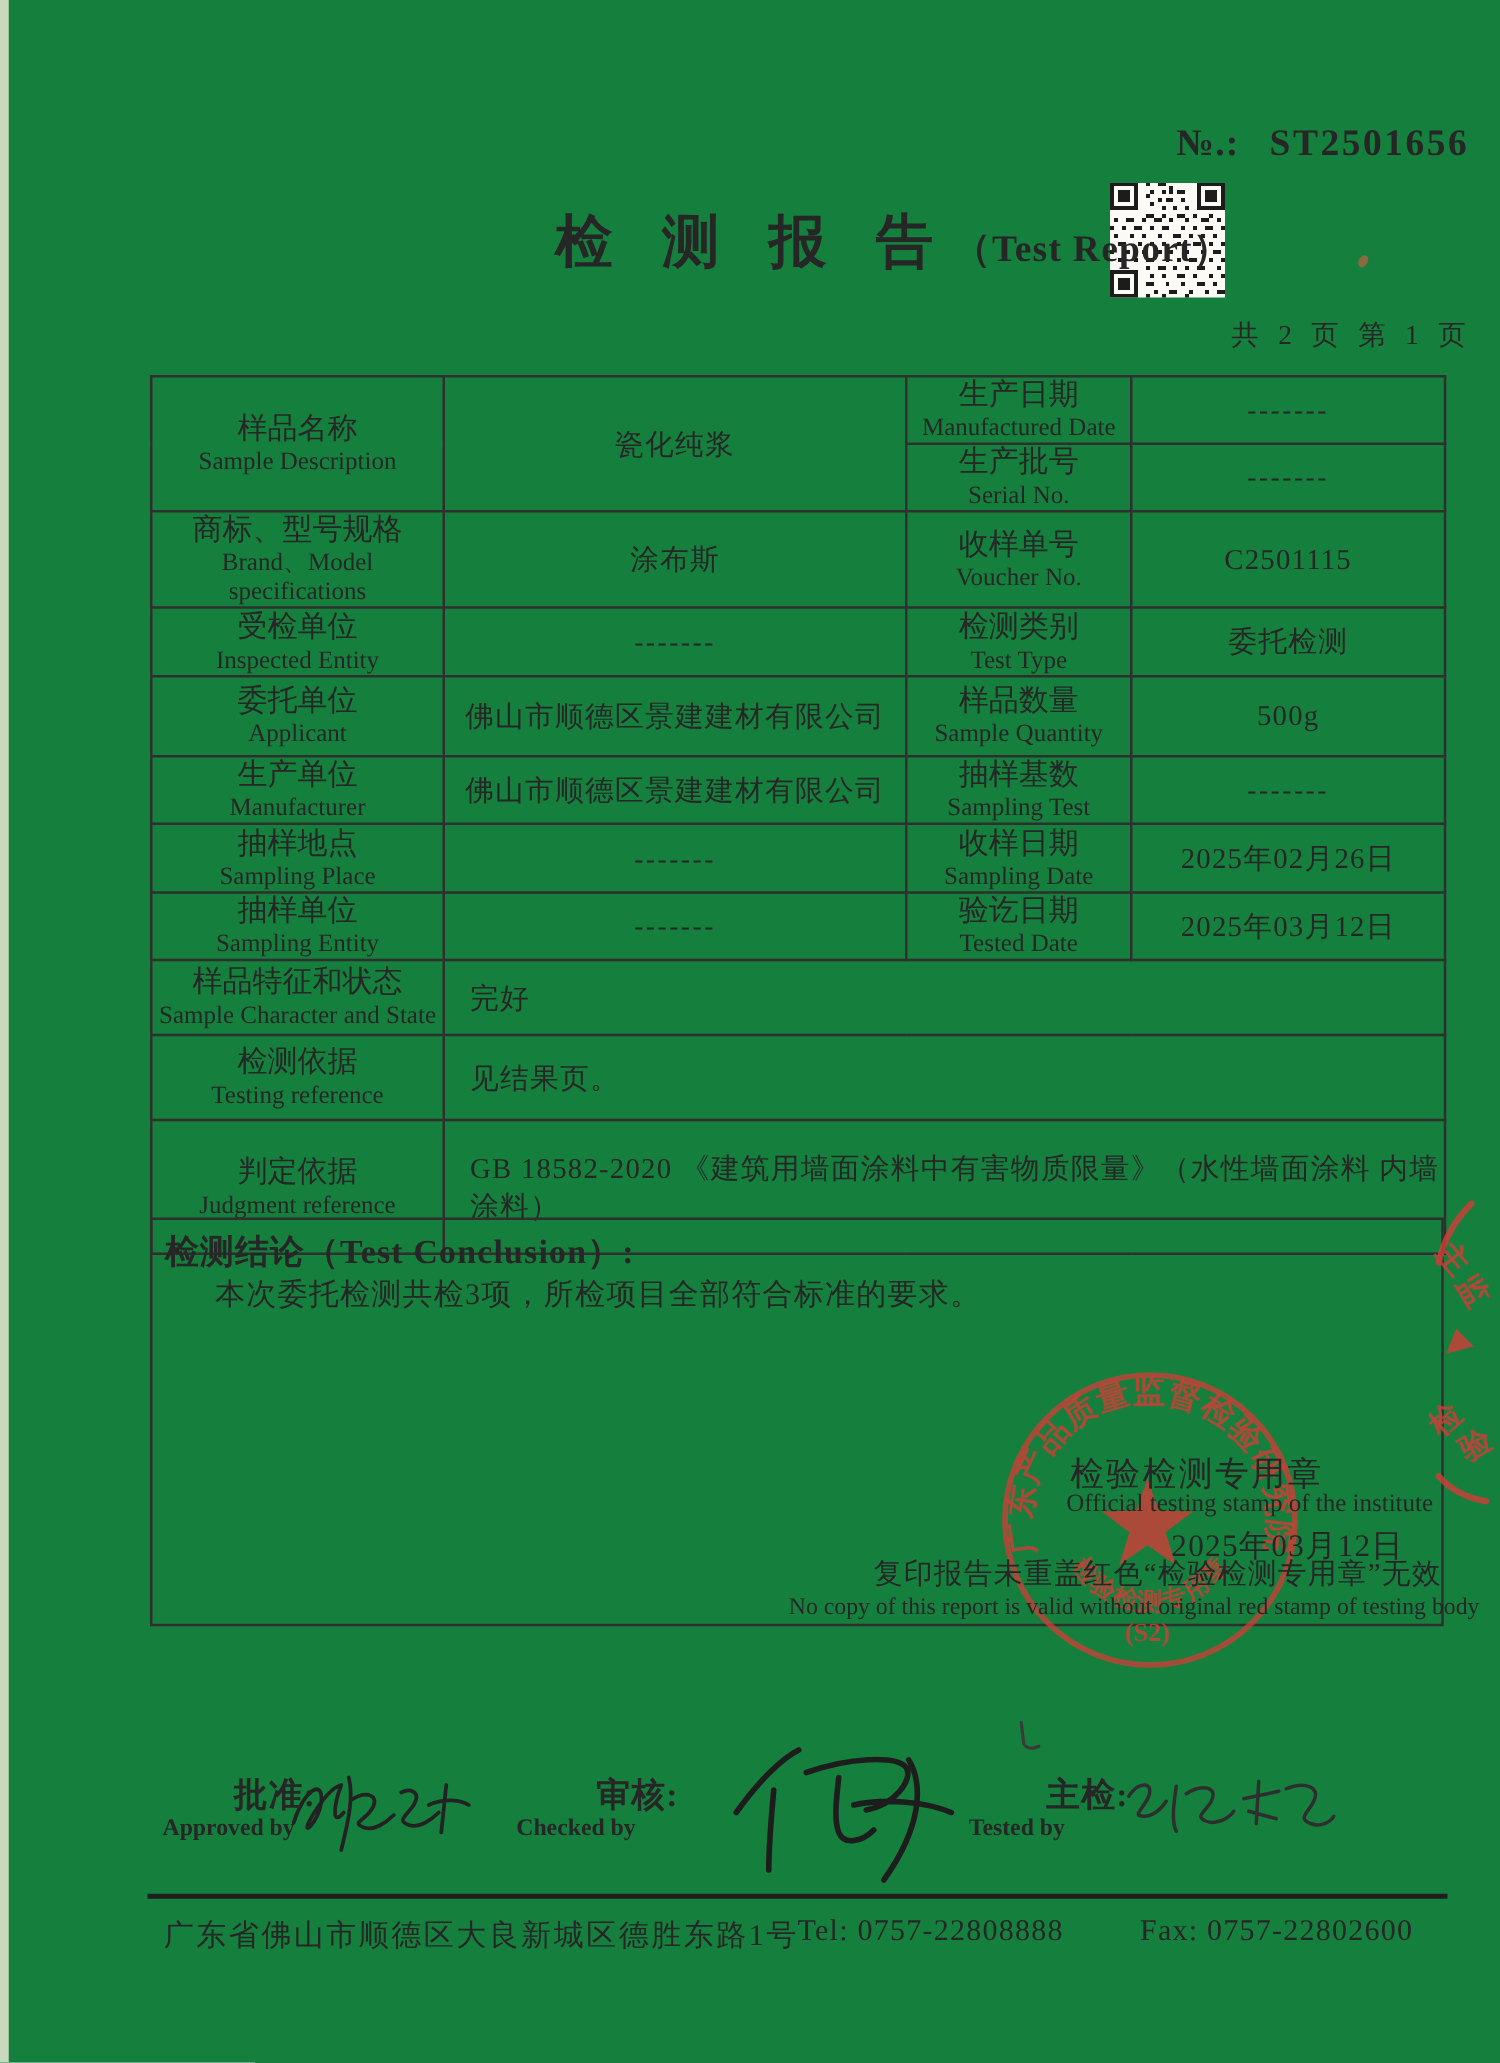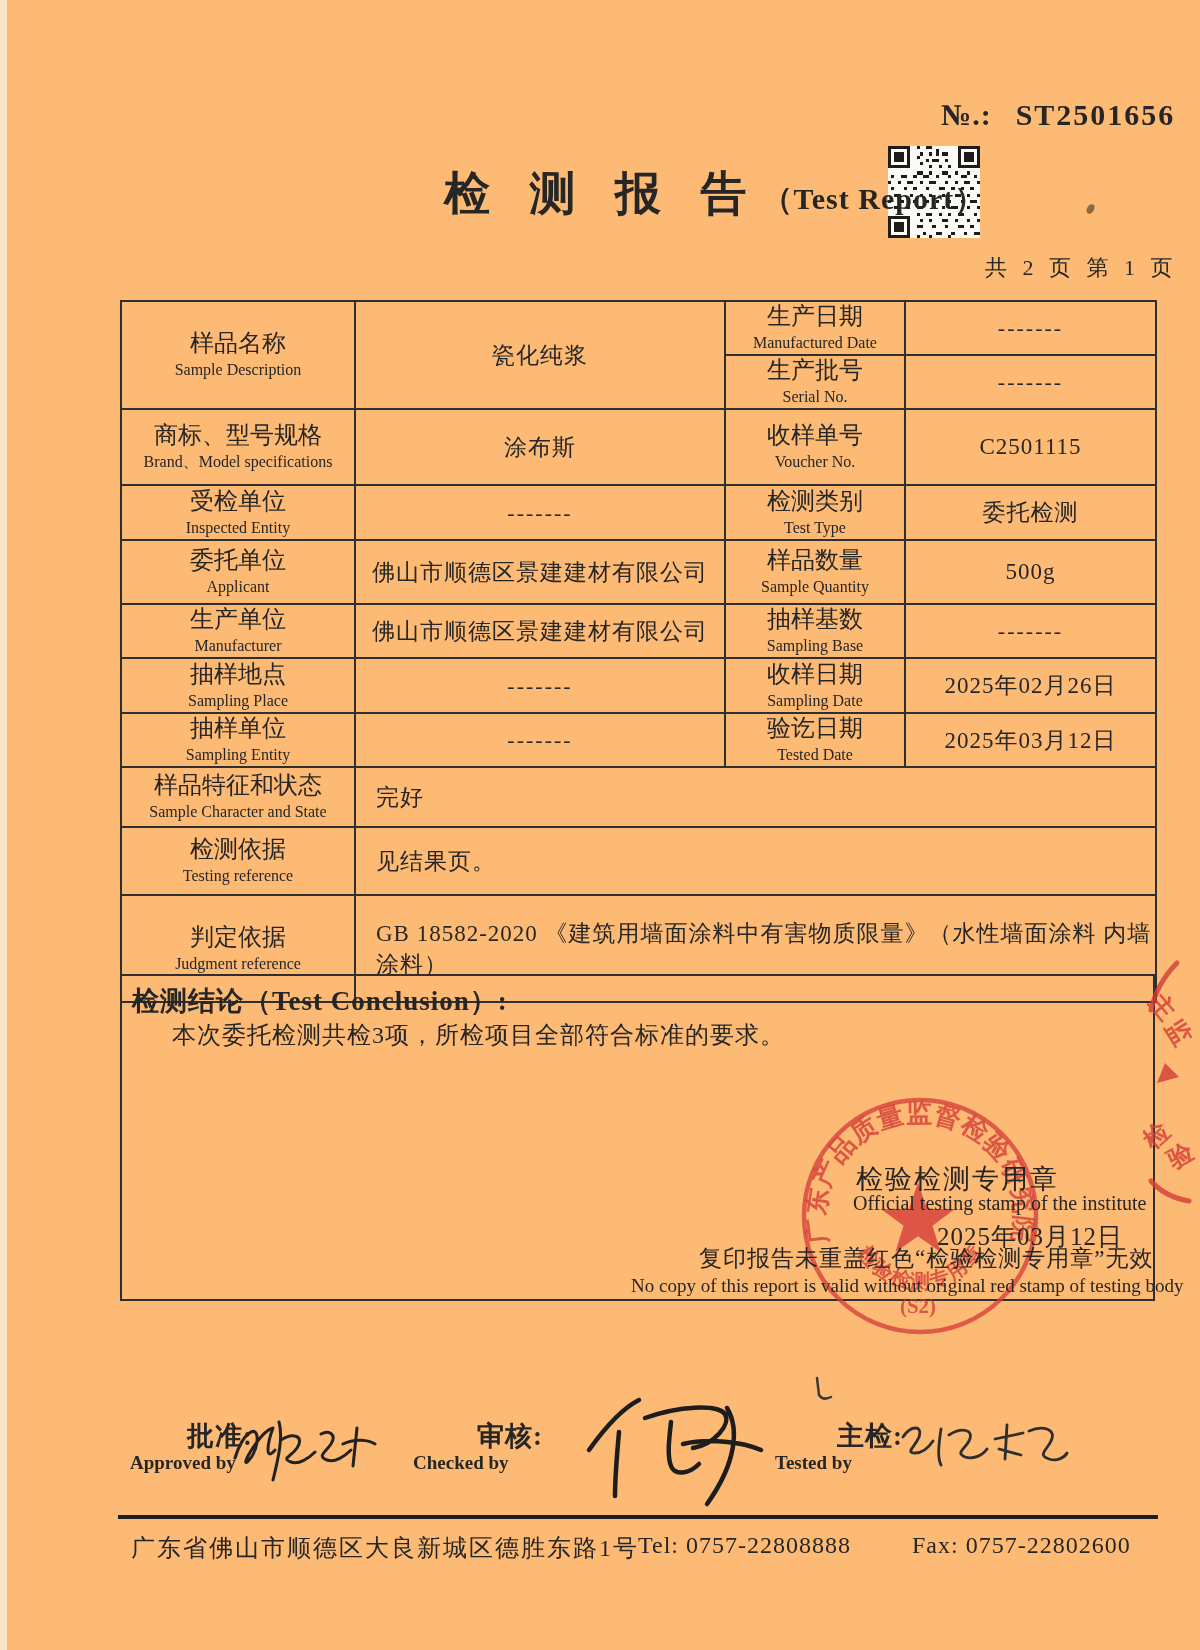--- a/index.html
+++ b/index.html
@@ -1,19 +1,19 @@
 <!DOCTYPE html>
 <html><head>
 <meta charset="utf-8">
 <style>
   html,body{margin:0;padding:0;}
   .page{
     position:relative;
     width:1200px;height:1650px;
-    background:#fdba74;
+    background:#15803d;
     font-family:"Liberation Serif","DejaVu Serif",serif;
     color:#262626;
     overflow:hidden;
     text-decoration:underline;
   }
   .edge-strip{position:absolute;left:0;top:0;width:7px;height:1650px;background:#f6efdb;opacity:.8;}
   .abs{position:absolute;}
   
   .report-no{left:941px;top:98px;font-size:30px;font-weight:bold;letter-spacing:1px;}
   .report-no .no-val{margin-left:24px;letter-spacing:2px;}
@@ -26,21 +26,21 @@
     position:absolute;left:120px;top:300px;
     width:1035px;border-collapse:collapse;table-layout:fixed;
   }
   table.info td{
     border:2px solid #2f2f2f;
     vertical-align:middle;text-align:center;
     padding:0 3px;overflow:hidden;
   }
   table.info{border:1px solid #2f2f2f;}
   .lbl-cn{font-size:24px;line-height:29px;}
-  .lbl-en{font-size:16px;line-height:23px;}
+  .lbl-en{font-size:20px;line-height:23px;}
   .cell-val{font-size:23px;letter-spacing:1px;}
   .cell-val.dash{letter-spacing:2px;font-size:22px;}
   td.left-val{text-align:left !important;padding-left:20px !important;}
   
   .conclusion-box{
     left:120px;top:974px;width:1031px;height:323px;
     border:2px solid #2f2f2f;z-index:1;
   }
   .conclusion-heading{left:132px;top:983px;font-size:27px;font-weight:bold;letter-spacing:1px;z-index:3;}
   .conclusion-body{left:172px;top:1019px;font-size:24px;letter-spacing:1px;z-index:3;}
@@ -176,21 +176,21 @@
       <td class="cell-val">500g</td>
     </tr>
     <tr style="height:51px">
       <td>
         <div class="lbl-cn">生产单位</div>
         <div class="lbl-en">Manufacturer</div>
       </td>
       <td class="cell-val">佛山市顺德区景建建材有限公司</td>
       <td>
         <div class="lbl-cn">抽样基数</div>
-        <div class="lbl-en">Sampling Base</div>
+        <div class="lbl-en">Sampling Test</div>
       </td>
       <td class="cell-val dash">-------</td>
     </tr>
     <tr style="height:55px">
       <td>
         <div class="lbl-cn">抽样地点</div>
         <div class="lbl-en">Sampling Place</div>
       </td>
       <td class="cell-val dash">-------</td>
       <td>

